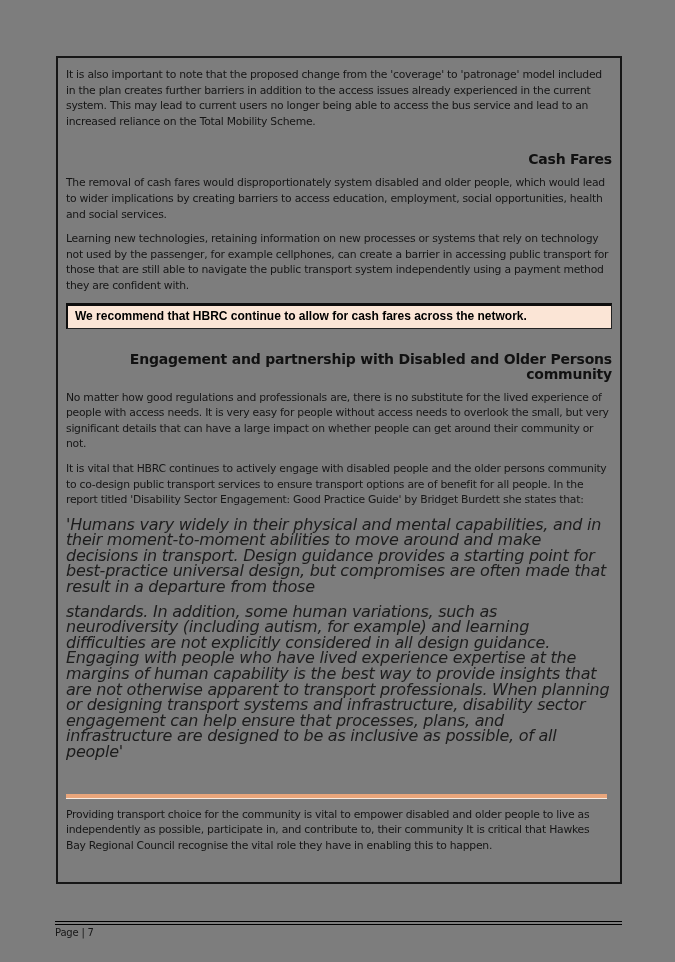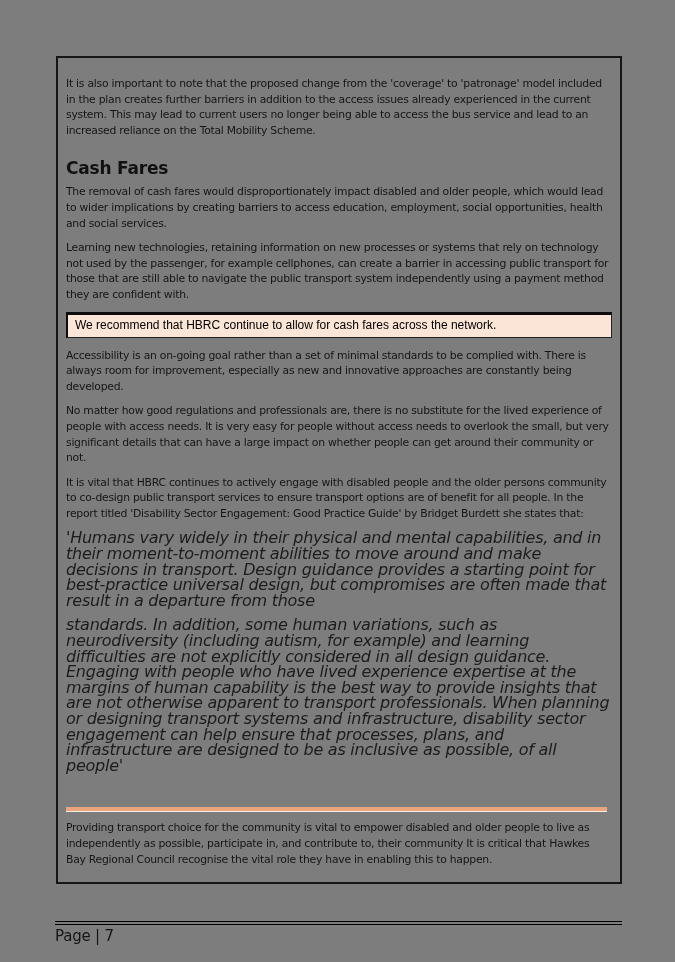--- a/index.html
+++ b/index.html
@@ -8,80 +8,80 @@
     background:#7d7d7d;
     font-family:"DejaVu Sans", sans-serif;
     color:#111;
     overflow:hidden;
   }
   .canvas{position:relative;width:675px;height:962px;background:#7d7d7d;}
   .content-box{
     position:absolute;left:56px;top:56px;width:566px;height:828px;
     box-sizing:border-box;
     border:2px solid #161616;
-    padding:10px 8px 0 8px;
+    padding:1px 8px 0 8px;
     overflow:hidden;
   }
   .body-text{
     font-size:10.8px;line-height:15.6px;letter-spacing:-0.25px;
     margin:8px 0 9px 0;color:#151515;
   }
   .heading{
-    font-size:17px;line-height:15px;font-weight:bold;letter-spacing:-0.2px;
-    margin:23px 0 6px 0;color:#111;
+    font-size:14px;line-height:15px;font-weight:bold;letter-spacing:-0.2px;
+    margin:23px 0 6px 0;color:#111;text-align:right;
   }
   .quote{
     font-style:italic;
     font-size:16px;line-height:15.6px;letter-spacing:-0.25px;
     margin:8px 0 9px 0;color:#1c1c1c;
   }
   .recommendation-box{
     box-sizing:border-box;
     margin:5px 0 10px 0;
     background:#fbe5d6;
     border:1px solid #222;
     border-top:3px solid #0d0d0d;
     border-left:2px solid #0d0d0d;
     padding:3px 7px 4px 7px;
     font-family:"Liberation Sans", sans-serif;
-    font-size:12px;line-height:15px;font-weight:normal;color:#000;
+    font-size:12px;line-height:15px;font-weight:bold;color:#000;
   }
   .peach-rule{
     height:4px;background:#e9a67c;border:0;border-bottom:1px solid #f8ece2;
     margin:6px 0 6px 0;width:99%;
   }
   .rule-gap-top{margin-top:34px;}
   .footer-rule{
     position:absolute;left:55px;top:921px;width:567px;height:2px;
     border-top:1.5px solid #000;border-bottom:1px solid #000;
   }
   .footer-row{
     position:absolute;left:55px;top:927px;width:567px;
     display:flex;
-    font-size:15px;letter-spacing:-0.2px;color:#161616;
+    font-size:10px;letter-spacing:-0.2px;color:#161616;
   }
 </style>
 </head>
 <body>
 
 <div class="canvas">
 
   <div class="content-box">
 
     <p class="body-text">It is also important to note that the proposed change from the 'coverage' to 'patronage' model included in the plan creates further barriers in addition to the access issues already experienced in the current system. This may lead to current users no longer being able to access the bus service and lead to an increased reliance on the Total Mobility Scheme.</p>
 
     <div class="heading">Cash Fares</div>
 
-    <p class="body-text">The removal of cash fares would disproportionately impact disabled and older people, which would lead to wider implications by creating barriers to access education, employment, social opportunities, health and social services.</p>
+    <p class="body-text">The removal of cash fares would disproportionately system disabled and older people, which would lead to wider implications by creating barriers to access education, employment, social opportunities, health and social services.</p>
     <p class="body-text">Learning new technologies, retaining information on new processes or systems that rely on technology not used by the passenger, for example cellphones, can create a barrier in accessing public transport for those that are still able to navigate the public transport system independently using a payment method they are confident with.</p>
 
     <div class="recommendation-box">We recommend that HBRC continue to allow for cash fares across the network.</div>
 
+    <div class="heading">Engagement and partnership with Disabled and Older Persons community</div>
 
-    <p class="body-text">Accessibility is an on-going goal rather than a set of minimal standards to be complied with. There is always room for improvement, especially as new and innovative approaches are constantly being developed.</p>
     <p class="body-text">No matter how good regulations and professionals are, there is no substitute for the lived experience of people with access needs. It is very easy for people without access needs to overlook the small, but very significant details that can have a large impact on whether people can get around their community or not.</p>
     <p class="body-text">It is vital that HBRC continues to actively engage with disabled people and the older persons community to co-design public transport services to ensure transport options are of benefit for all people. In the report titled 'Disability Sector Engagement: Good Practice Guide' by Bridget Burdett she states that:</p>
 
     <p class="quote">'Humans vary widely in their physical and mental capabilities, and in their moment-to-moment abilities to move around and make decisions in transport. Design guidance provides a starting point for best-practice universal design, but compromises are often made that result in a departure from those</p>
     <p class="quote">standards. In addition, some human variations, such as neurodiversity (including autism, for example) and learning difficulties are not explicitly considered in all design guidance. Engaging with people who have lived experience expertise at the margins of human capability is the best way to provide insights that are not otherwise apparent to transport professionals. When planning or designing transport systems and infrastructure, disability sector engagement can help ensure that processes, plans, and infrastructure are designed to be as inclusive as possible, of all people'</p>
 
     <div class="peach-rule rule-gap-top"></div>
 
 
     <p class="body-text">Providing transport choice for the community is vital to empower disabled and older people to live as independently as possible, participate in, and contribute to, their community It is critical that Hawkes Bay Regional Council recognise the vital role they have in enabling this to happen.</p>

